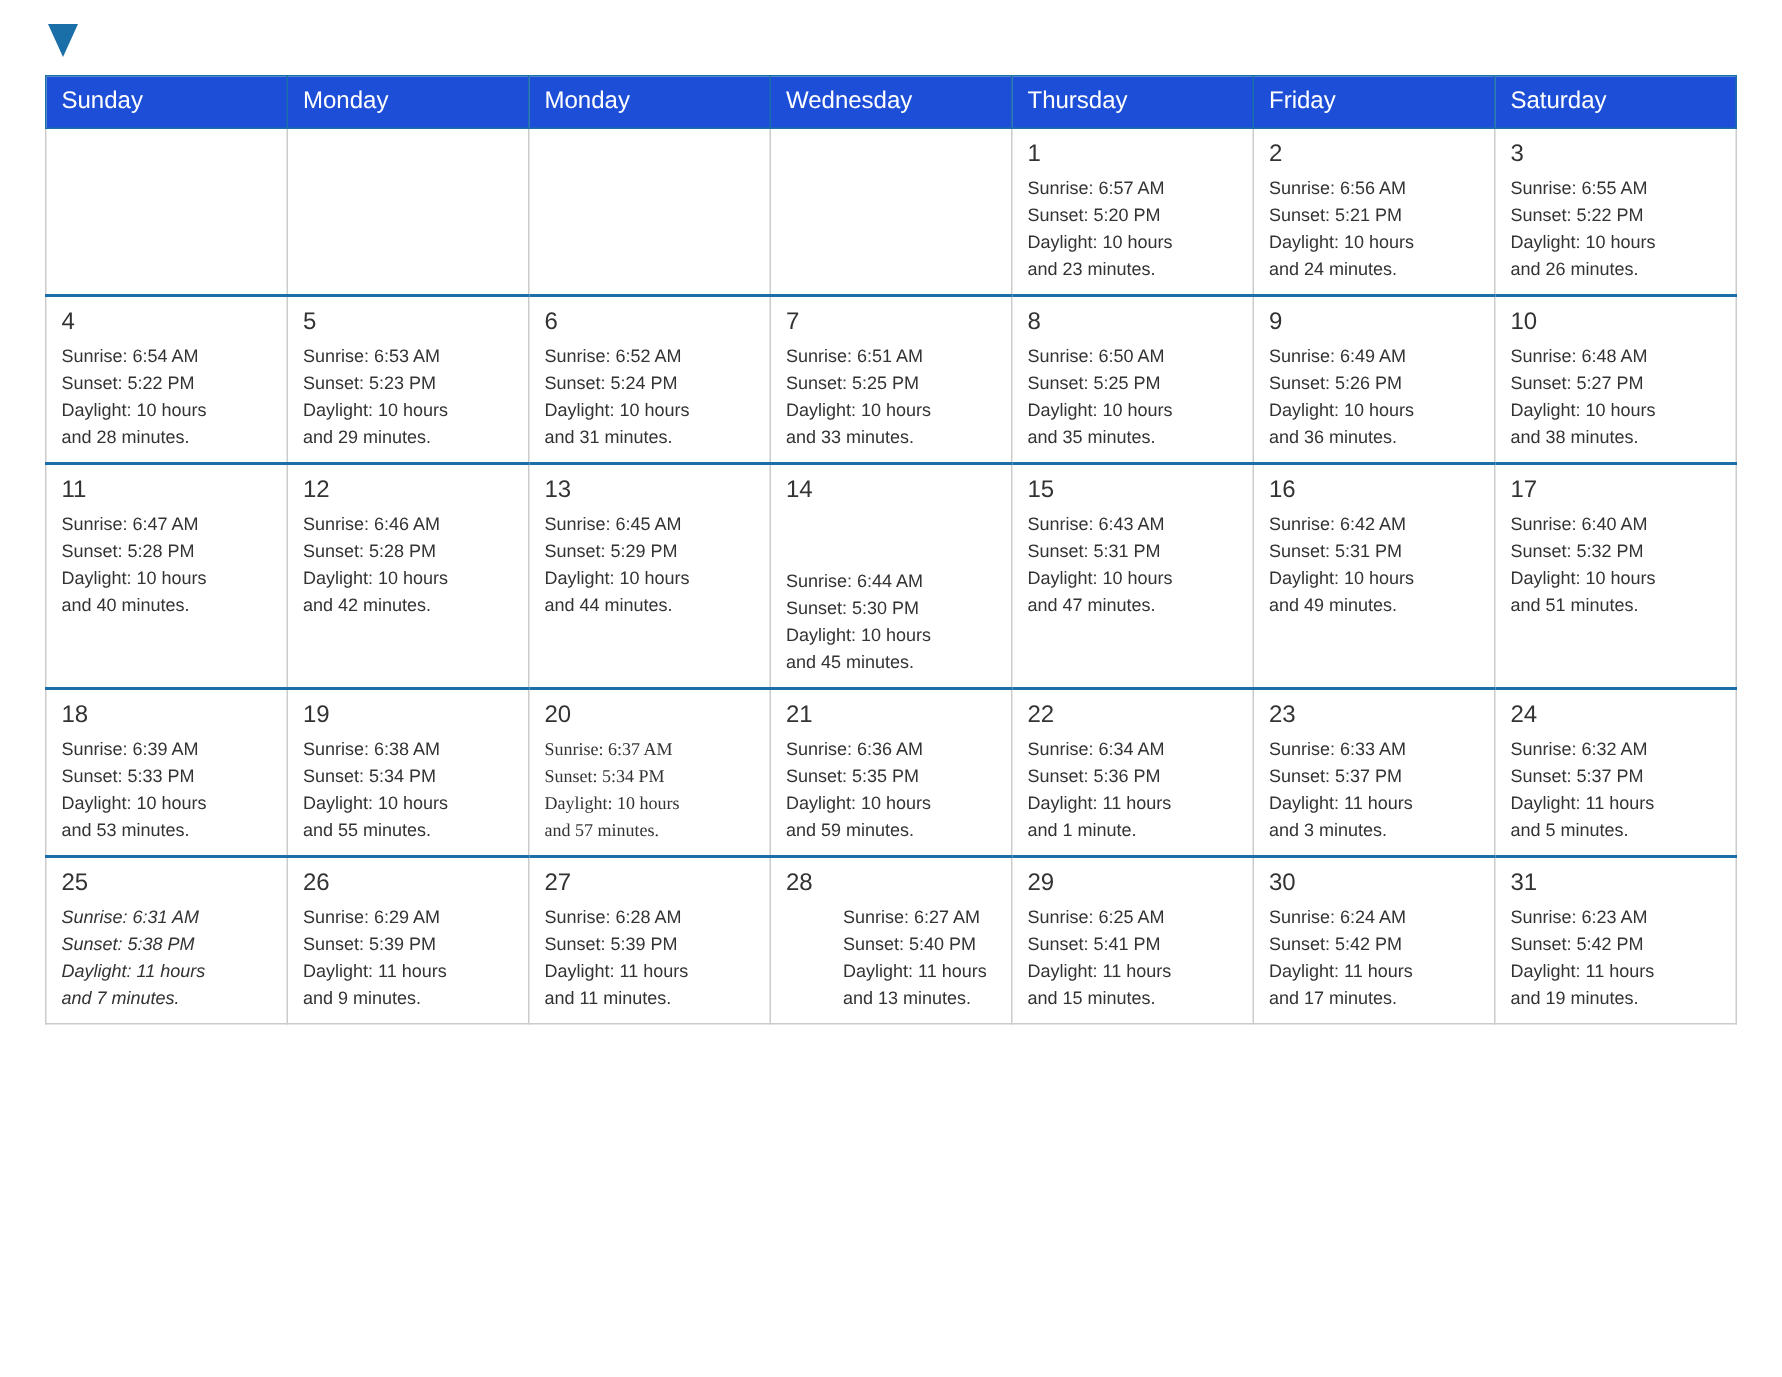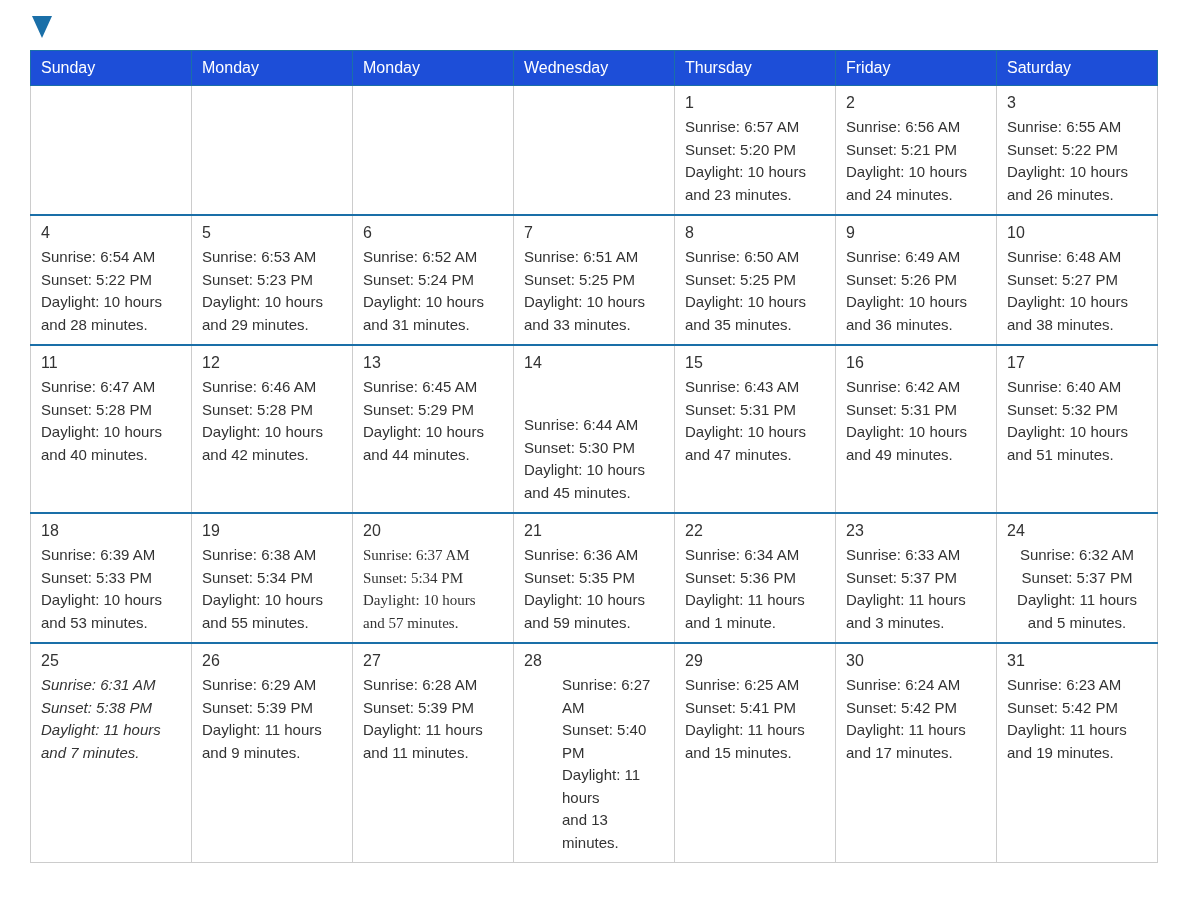--- a/index.html
+++ b/index.html
@@ -60,21 +60,21 @@
     td.empty {
       background: #fff;
     }
     .day-num {
       font-size: 16px;
       font-weight: normal;
       color: #333;
       margin-bottom: 4px;
     }
     .day-info {
-      font-size: 15px;
+      font-size: 12px;
       color: #333;
       line-height: 1.5;
     }
     tr:not(:last-child) td {
       border-bottom: 2px solid #1a6fa8;
     }
     tr td:not(:last-child) {
       border-right: 1px solid #ccc;
     }
   </style>
@@ -277,21 +277,21 @@
         </td>
         <td>
           <div class="day-num">23</div>
           <div class="day-info" style="white-space: pre-line;">Sunrise: 6:33 AM
 Sunset: 5:37 PM
 Daylight: 11 hours
 and 3 minutes.</div>
         </td>
         <td>
           <div class="day-num">24</div>
-          <div class="day-info" style="white-space: pre-line; text-align: center;">Sunrise: 6:32 AM
+          <div class="day-info" style="white-space: pre-line;">Sunrise: 6:32 AM
 Sunset: 5:37 PM
 Daylight: 11 hours
 and 5 minutes.</div>
         </td>
       </tr>
       <tr>
         <td>
           <div class="day-num">25</div>
           <div class="day-info" style="white-space: pre-line; font-style: italic;">Sunrise: 6:31 AM
 Sunset: 5:38 PM

